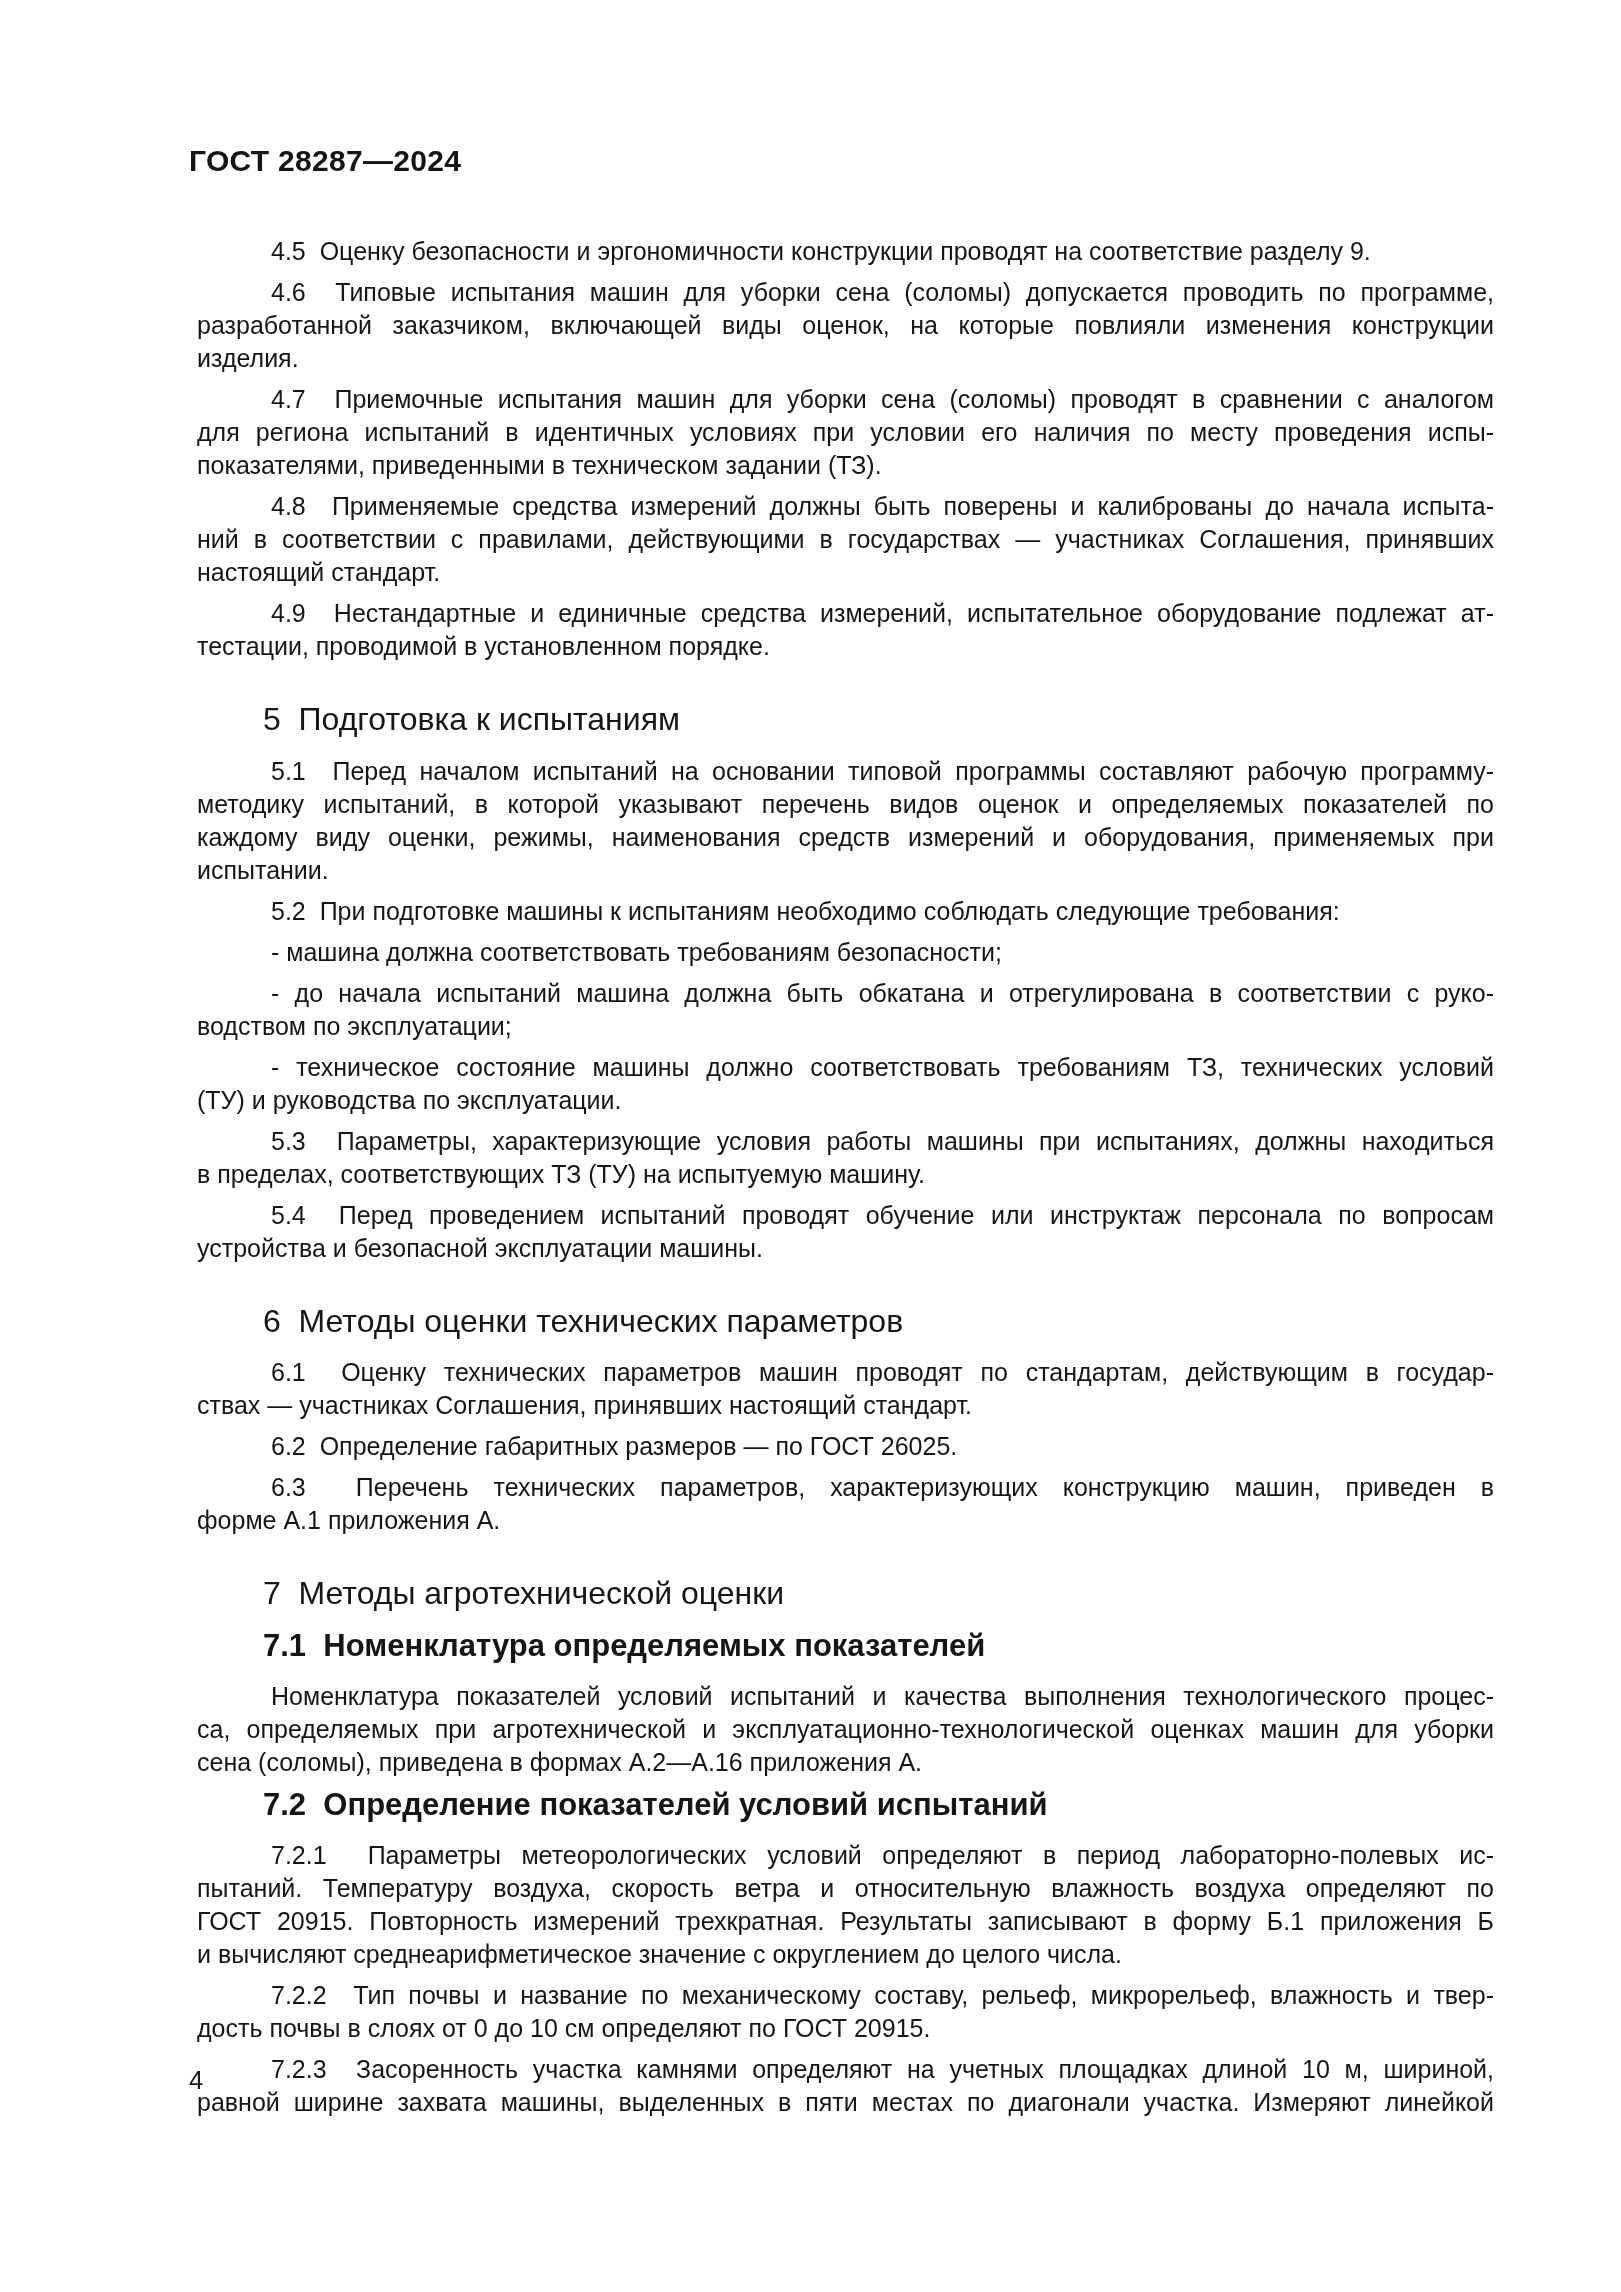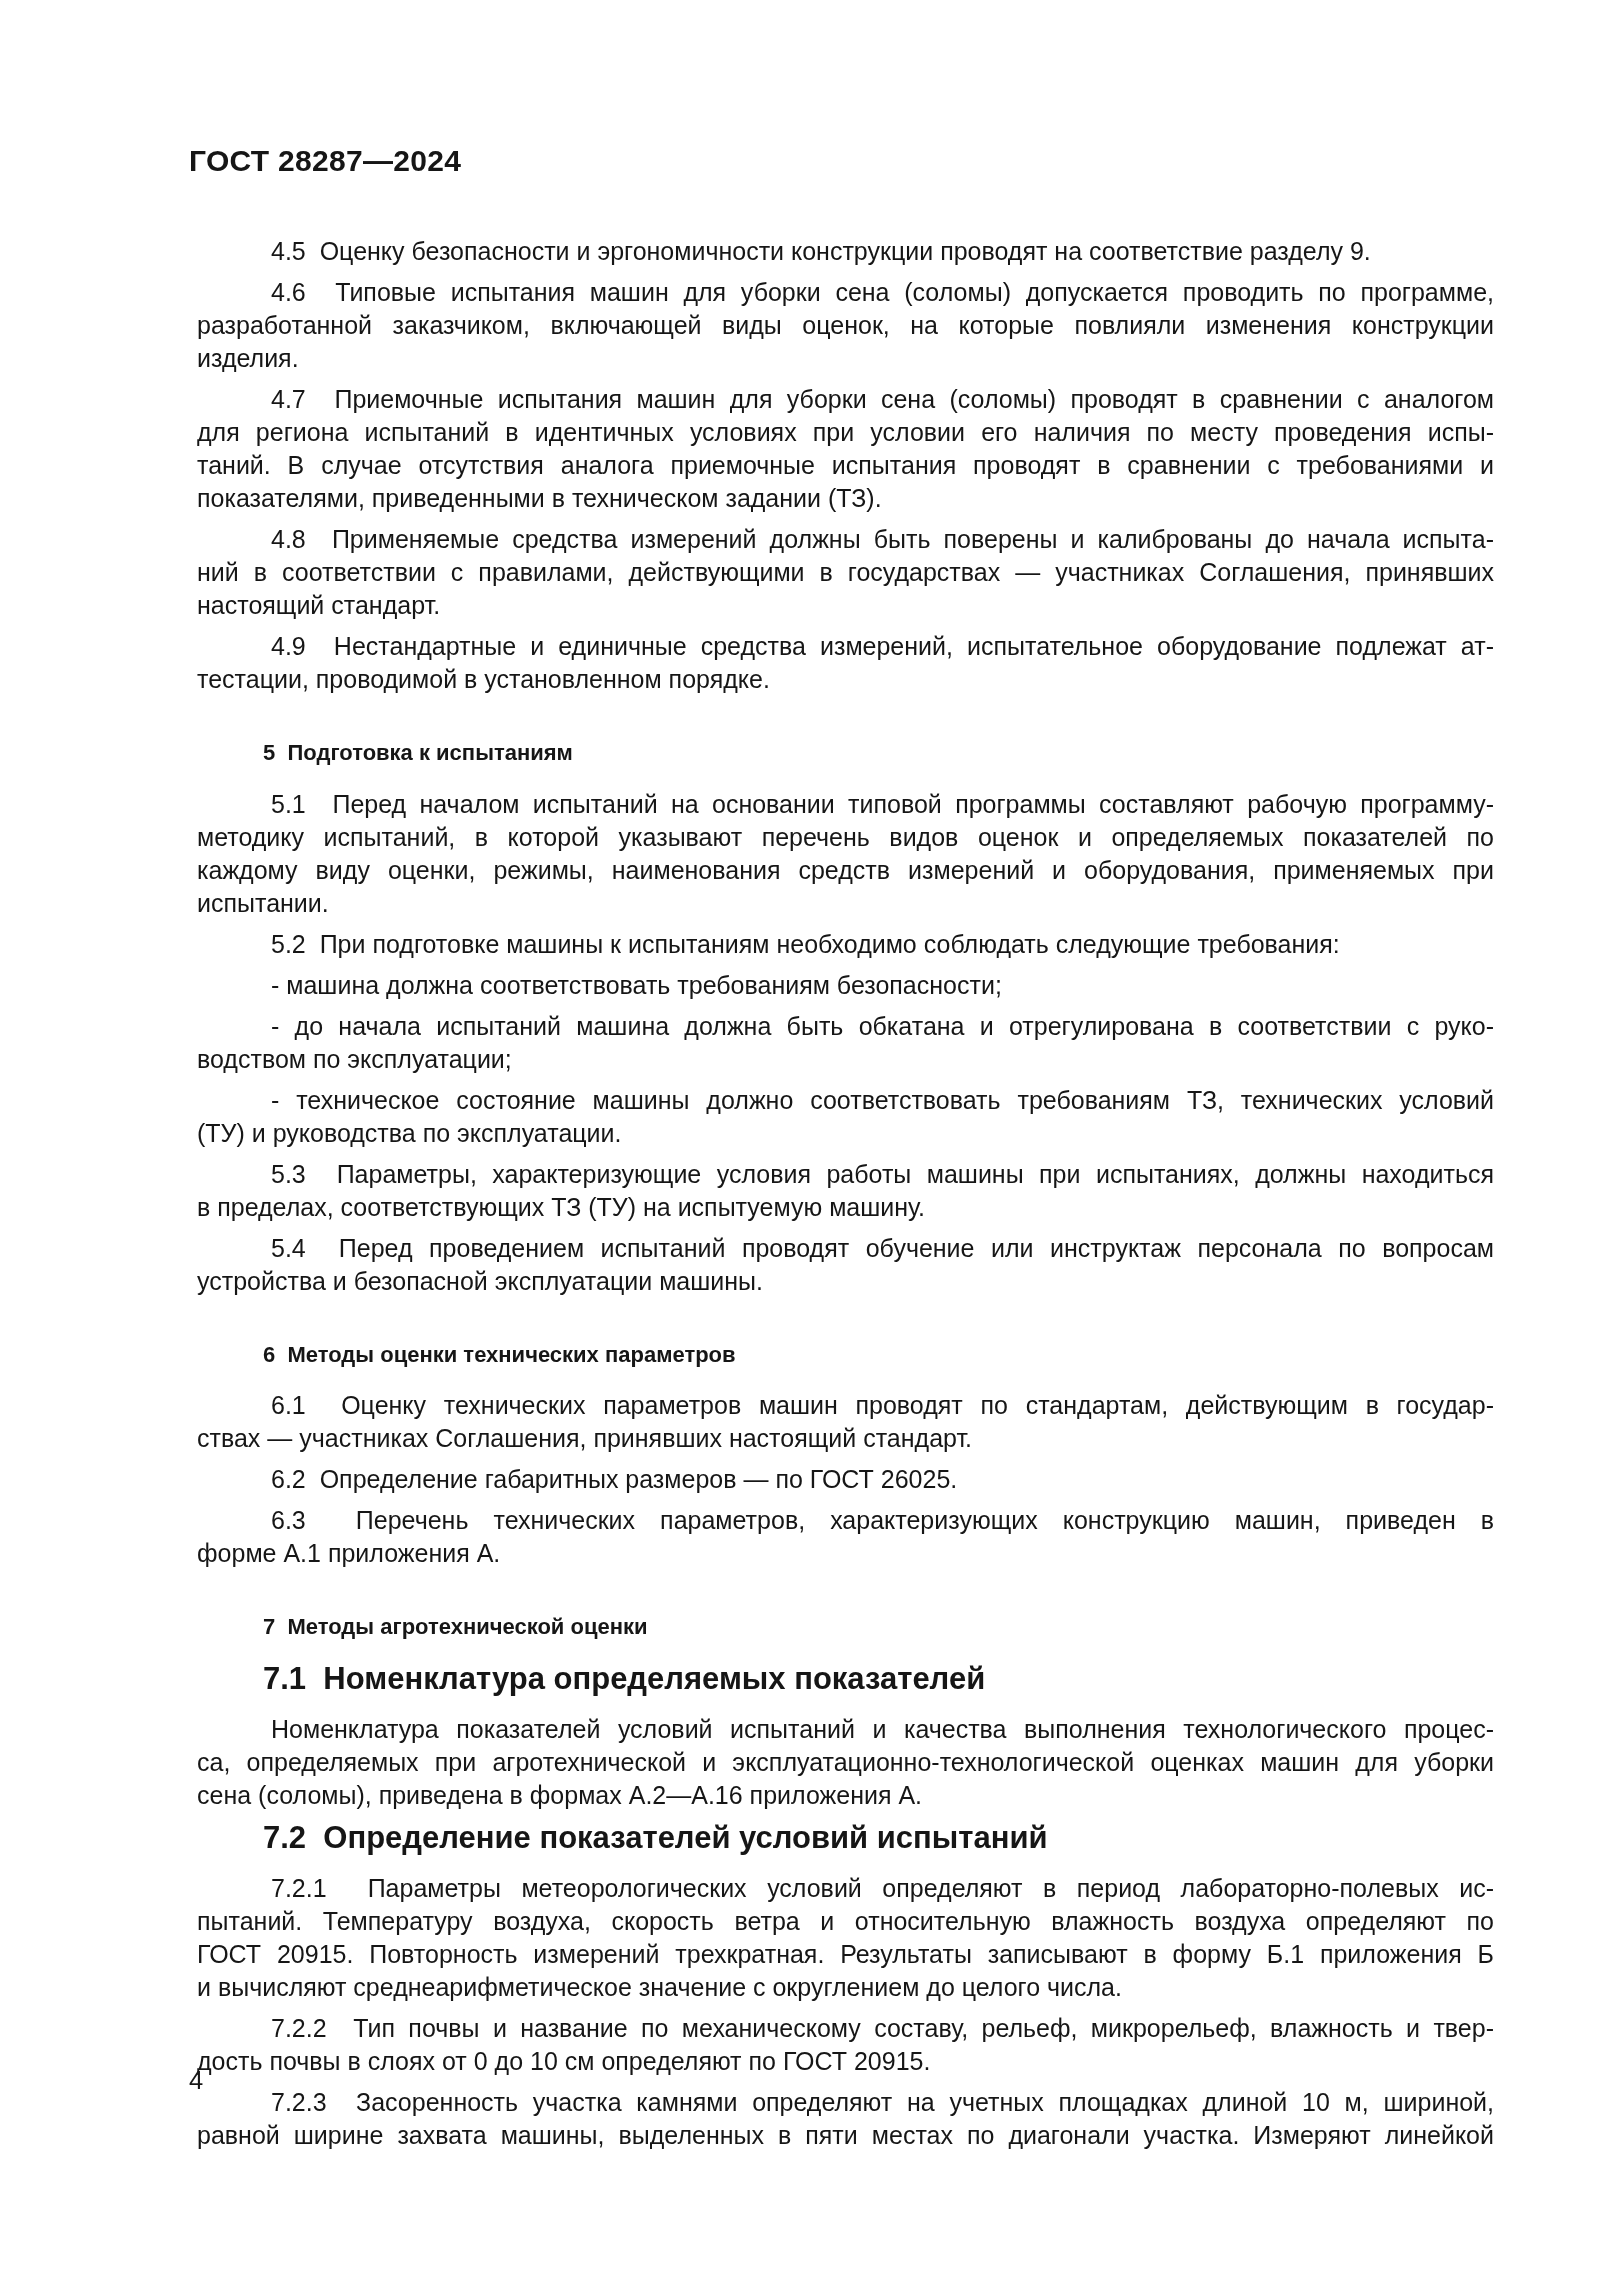--- a/index.html
+++ b/index.html
@@ -32,23 +32,23 @@
     font-size: 25px;
     line-height: 33px;
     text-align: left;
   }
   .line.just {
     text-align: justify;
     text-align-last: justify;
   }
   .line.indent { text-indent: 74px; }
   .h1 {
-    font-size: 22px;
+    font-size: 32px;
     line-height: 43px;
-    font-weight: bold;
+    font-weight: normal;
     margin: 35px 0 13.7px 0;
     text-indent: 74px;
     white-space: nowrap;
   }
   .h2 {
     font-size: 31px;
     line-height: 33px;
     font-weight: bold;
     margin: 9.8px 0 17.6px 0;
     text-indent: 74px;
@@ -73,21 +73,20 @@
         <div class="line indent">4.5&nbsp; Оценку безопасности и эргономичности конструкции проводят на соответствие разделу 9.</div>
       </div>
       <div class="para">
         <div class="line just indent">4.6&nbsp; Типовые испытания машин для уборки сена (соломы) допускается проводить по программе,</div>
         <div class="line just">разработанной заказчиком, включающей виды оценок, на которые повлияли изменения конструкции</div>
         <div class="line">изделия.</div>
       </div>
       <div class="para">
         <div class="line just indent">4.7&nbsp; Приемочные испытания машин для уборки сена (соломы) проводят в сравнении с аналогом</div>
         <div class="line just">для региона испытаний в идентичных условиях при условии его наличия по месту проведения испы-</div>
-        <div class="line just">таний. В случае отсутствия аналога приемочные испытания проводят в сравнении с требованиями и</div>
         <div class="line">показателями, приведенными в техническом задании (ТЗ).</div>
       </div>
       <div class="para">
         <div class="line just indent">4.8&nbsp; Применяемые средства измерений должны быть поверены и калиброваны до начала испыта-</div>
         <div class="line just">ний в соответствии с правилами, действующими в государствах — участниках Соглашения, принявших</div>
         <div class="line">настоящий стандарт.</div>
       </div>
       <div class="para">
         <div class="line just indent">4.9&nbsp; Нестандартные и единичные средства измерений, испытательное оборудование подлежат ат-</div>
         <div class="line">тестации, проводимой в установленном порядке.</div>

